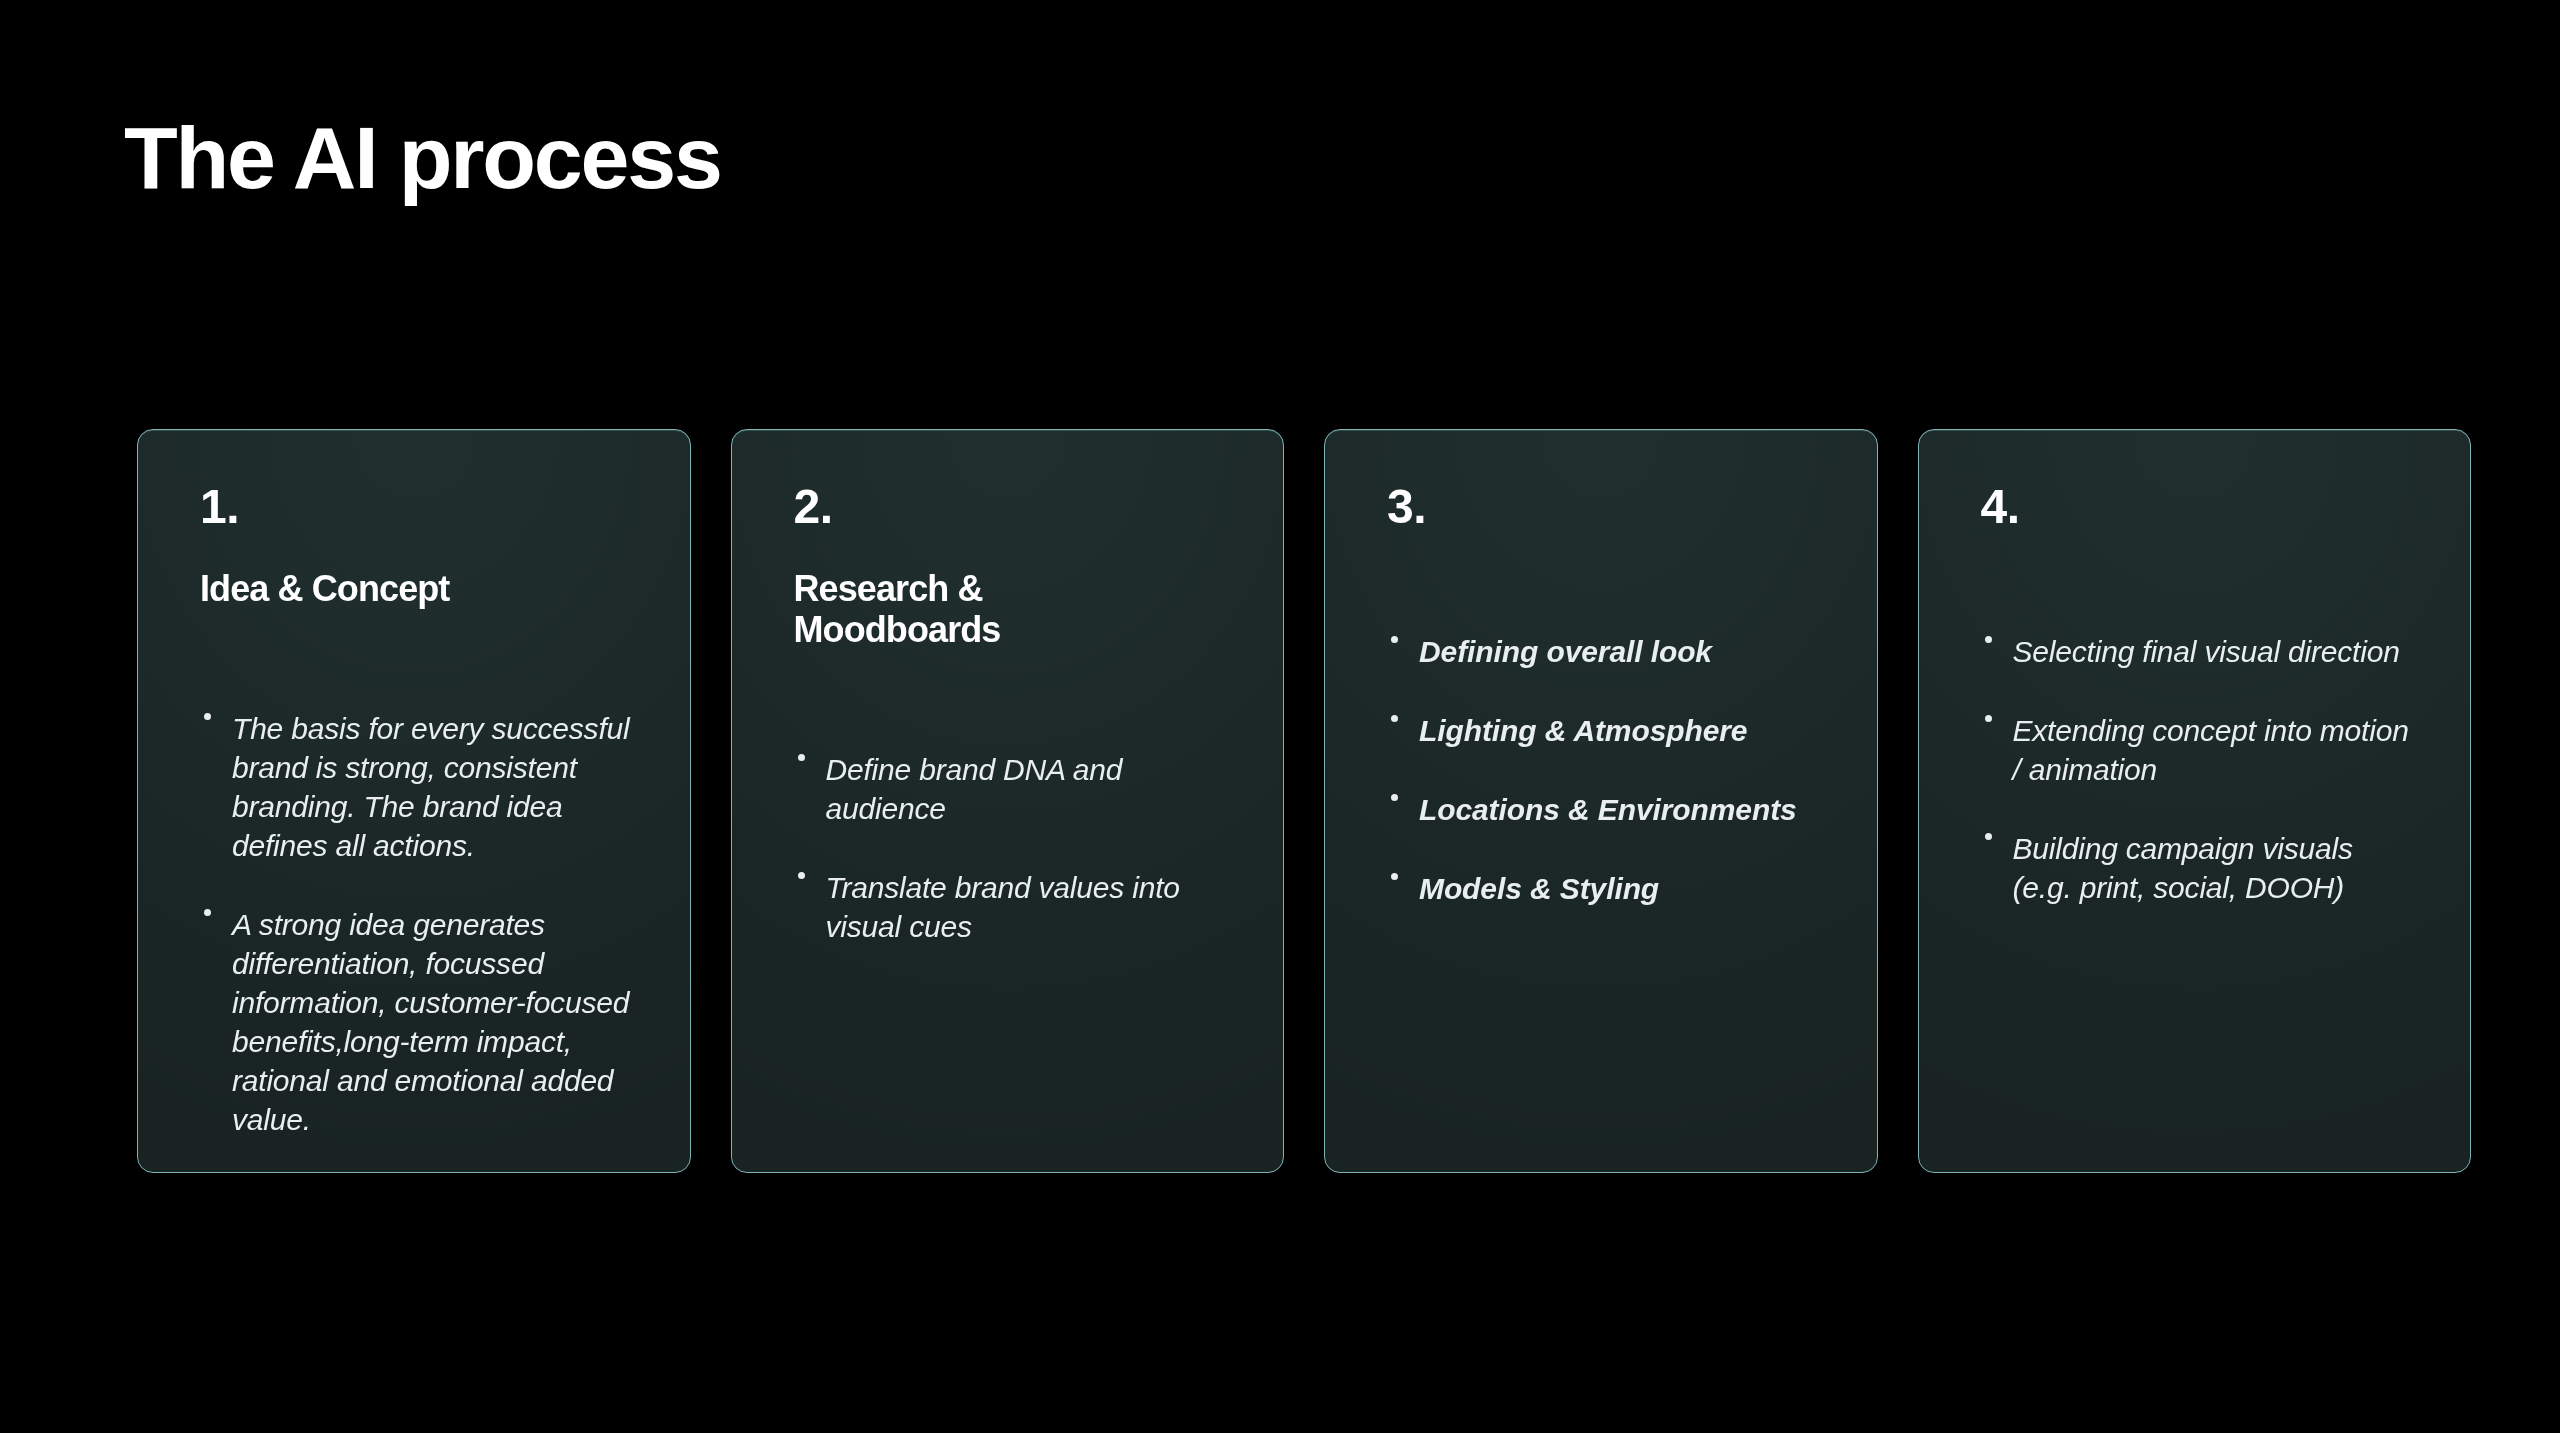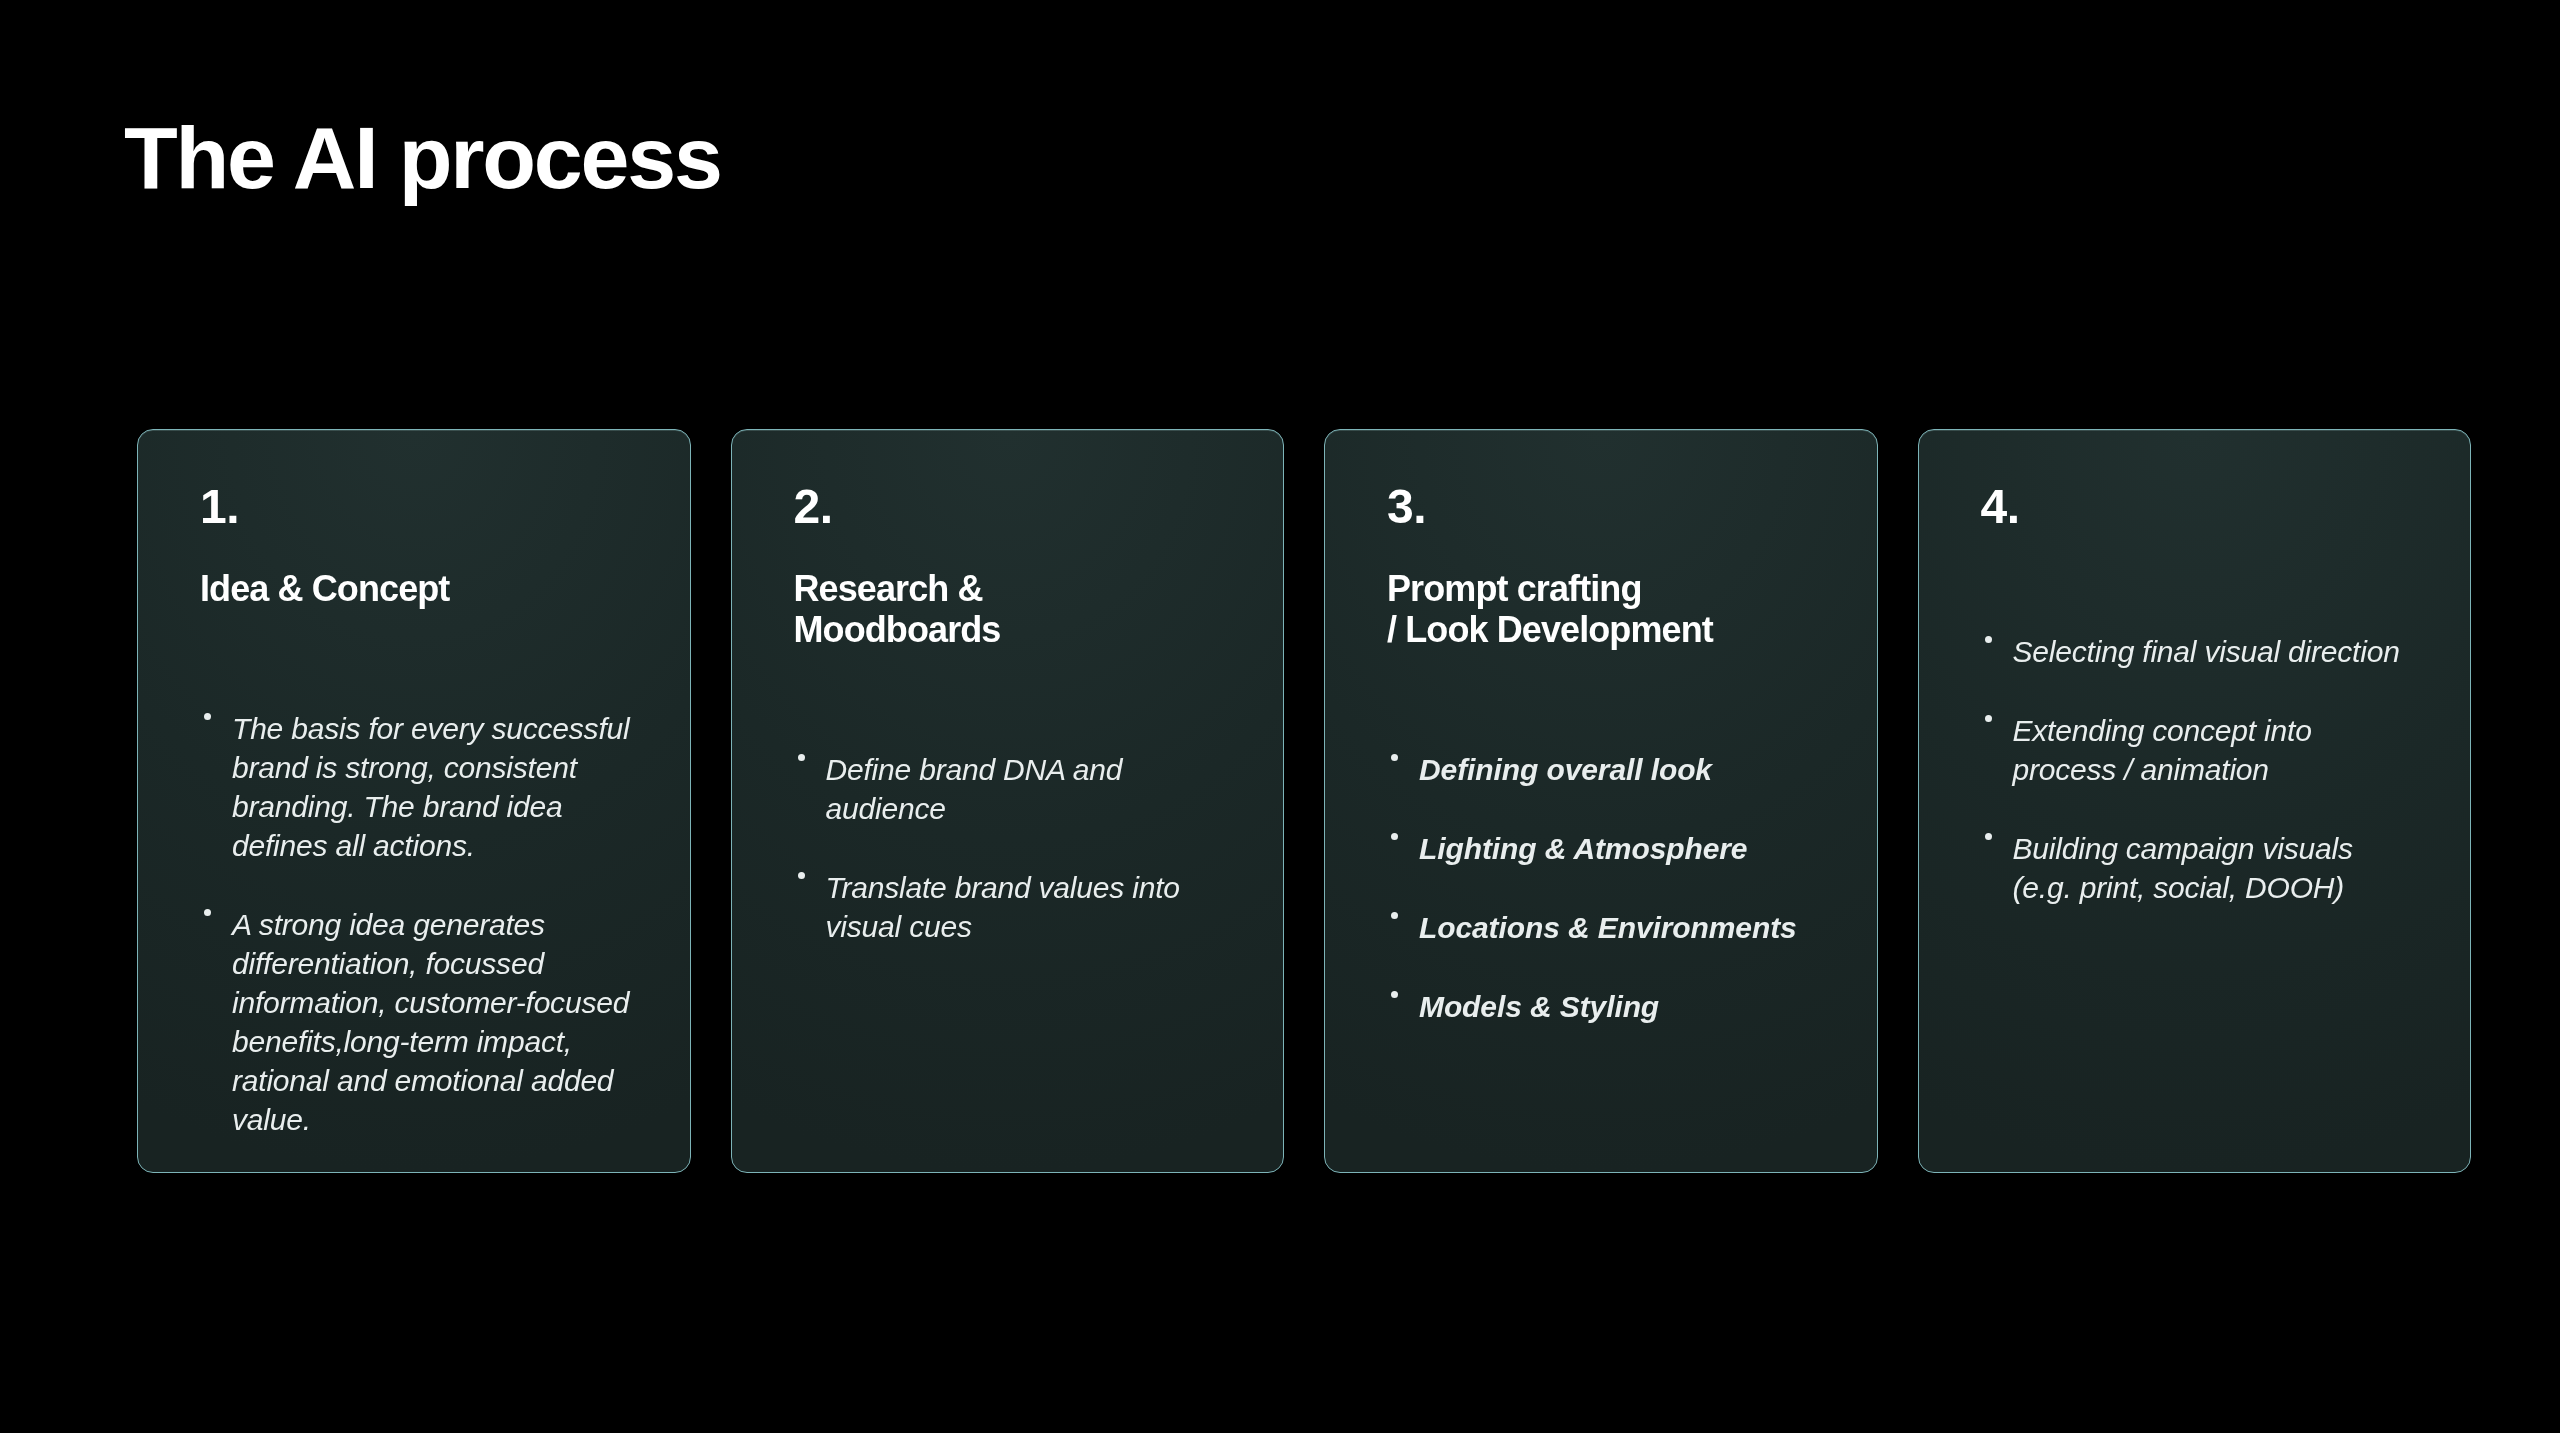--- a/index.html
+++ b/index.html
@@ -128,33 +128,31 @@
       <div class="card-heading">Research &amp;
 Moodboards</div>
       <ul class="bullets">
         <li>Define brand DNA and audience</li>
         <li>Translate brand values into visual cues</li>
       </ul>
     </div>
 
     <div class="card">
       <div class="card-number">3.</div>
-      <div class="card-heading">Prompt crafting
-/ Look Development</div>
       <ul class="bullets strong">
         <li>Defining overall look</li>
         <li>Lighting &amp; Atmosphere</li>
         <li>Locations &amp; Environments</li>
         <li>Models &amp; Styling</li>
       </ul>
     </div>
 
     <div class="card">
       <div class="card-number">4.</div>
       <ul class="bullets">
         <li>Selecting final visual direction</li>
-        <li>Extending concept into process / animation</li>
+        <li>Extending concept into motion / animation</li>
         <li>Building campaign visuals (e.g. print, social, DOOH)</li>
       </ul>
     </div>
 
   </div>
 </div>
 
 </body></html>

